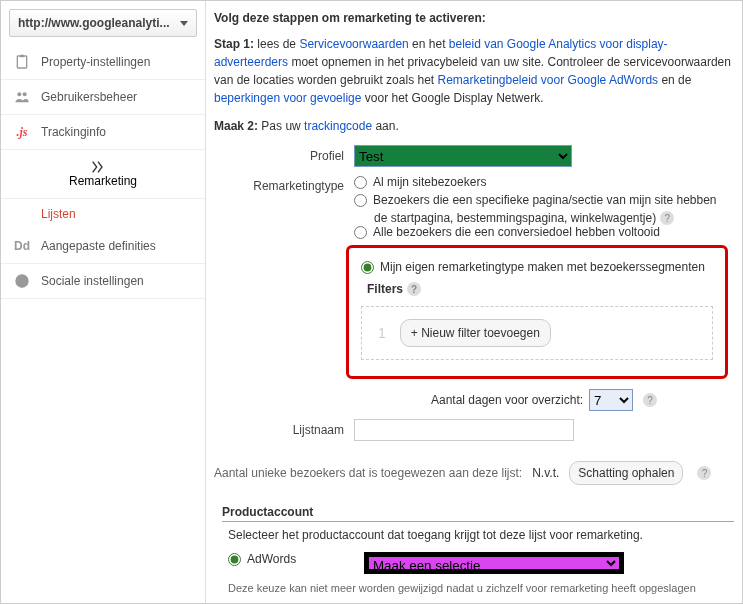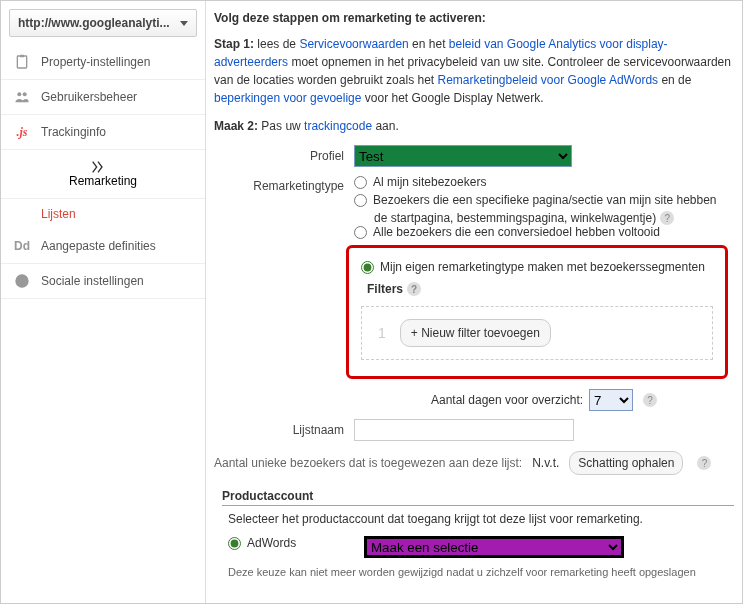--- a/index.html
+++ b/index.html
@@ -14,37 +14,37 @@
 .sub-item { padding: 8px 12px 8px 40px; color: #d14836; font-size: 12px; cursor: pointer; }
 .main { flex: 1; padding: 10px 8px 10px 8px; overflow: hidden; }
 .heading { font-weight: bold; font-size: 12px; margin-bottom: 10px; }
 .step { margin-bottom: 10px; line-height: 1.5; }
 .step b { font-weight: bold; }
 a.link { color: #1155cc; text-decoration: none; }
 .form-row { display: flex; align-items: flex-start; margin-bottom: 8px; }
 .form-label { width: 140px; text-align: right; padding-right: 10px; padding-top: 4px; color: #444; }
 .form-control { flex: 1; }
 select.wide { width: 218px; height: 22px; border: 1px solid #7a98c4; background: #15803d; }
-select.med { width: 260px; height: 22px; border: 3px solid #000000; background: #a21caf; }
+select.med { width: 260px; height: 22px; border: 5px solid #000000; background: #d946ef; }
 select.small { width: 44px; height: 22px; border: 1px solid #7a98c4; background: #e8eef9; }
 .radio-line { display: flex; align-items: center; margin-bottom: 4px; }
 .radio-line input[type=radio] { margin-right: 6px; accent-color: #3a7d2f; }
 .help-circle { display: inline-flex; width: 14px; height: 14px; border-radius: 50%; background: #ddd; color: #888; font-size: 10px; align-items: center; justify-content: center; margin-left: 4px; }
 .red-box { border: 3px solid #d40000; border-radius: 6px; padding: 12px 12px 16px 12px; margin: 6px 6px 10px -8px; }
 .filters-title { font-weight: bold; margin: 8px 0 10px 6px; display: flex; align-items: center; }
 .filter-area { border: 1px dashed #ccc; padding: 12px; display: flex; align-items: center; }
 .filter-num { color: #ccc; font-size: 14px; margin-right: 14px; margin-left: 4px; }
 .btn { border: 1px solid #ccc; background: #f6f6f6; padding: 6px 10px; border-radius: 10px; cursor: pointer; font-size: 12px; color: #333; }
 .btn.small { padding: 4px 8px; }
 input.text { border: 1px solid #ccc; height: 22px; padding: 2px 4px; }
 .inline { display: flex; align-items: center; gap: 6px; }
 .section-underline { border-bottom: 1px solid #a3a3a3; margin: 14px 0 6px 8px; padding-bottom: 2px; }
 .section-title { font-weight: bold; font-size: 12px; }
 .footer-text { color: #666; margin-top: 8px; font-size: 11px; }
-.nvt-row { display: flex; align-items: center; gap: 10px; margin: 10px 0; }
+.nvt-row { display: flex; align-items: center; gap: 10px; margin: 20px 0; }
 .svg-icon { width:16px; height:16px; fill:#999; }
 </style>
 </head>
 <body>
 
 <div class="sidebar">
   <div class="url-selector">
     <span>http://www.googleanalyti...</span>
     <div class="caret"></div>
   </div>

